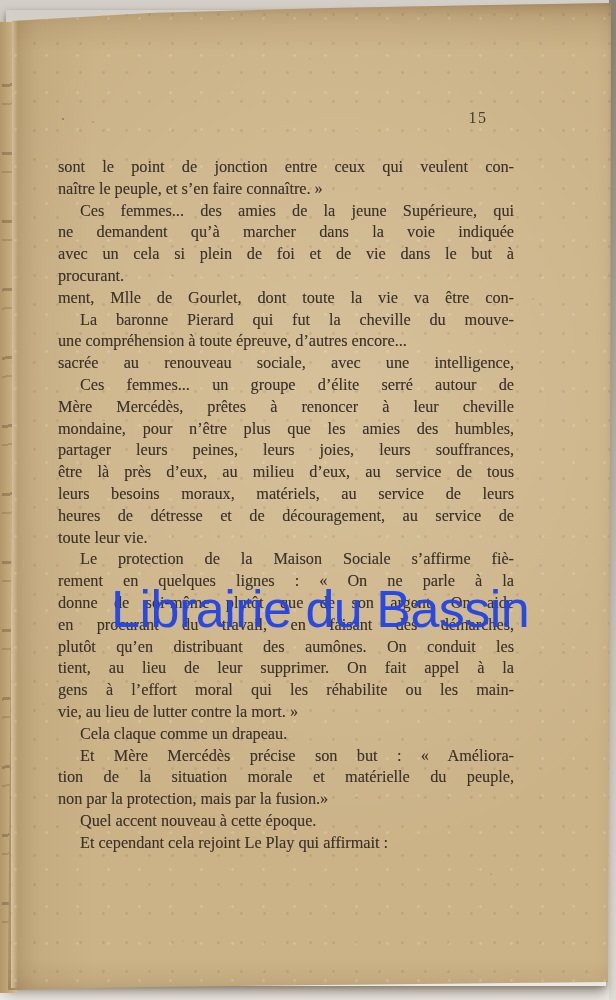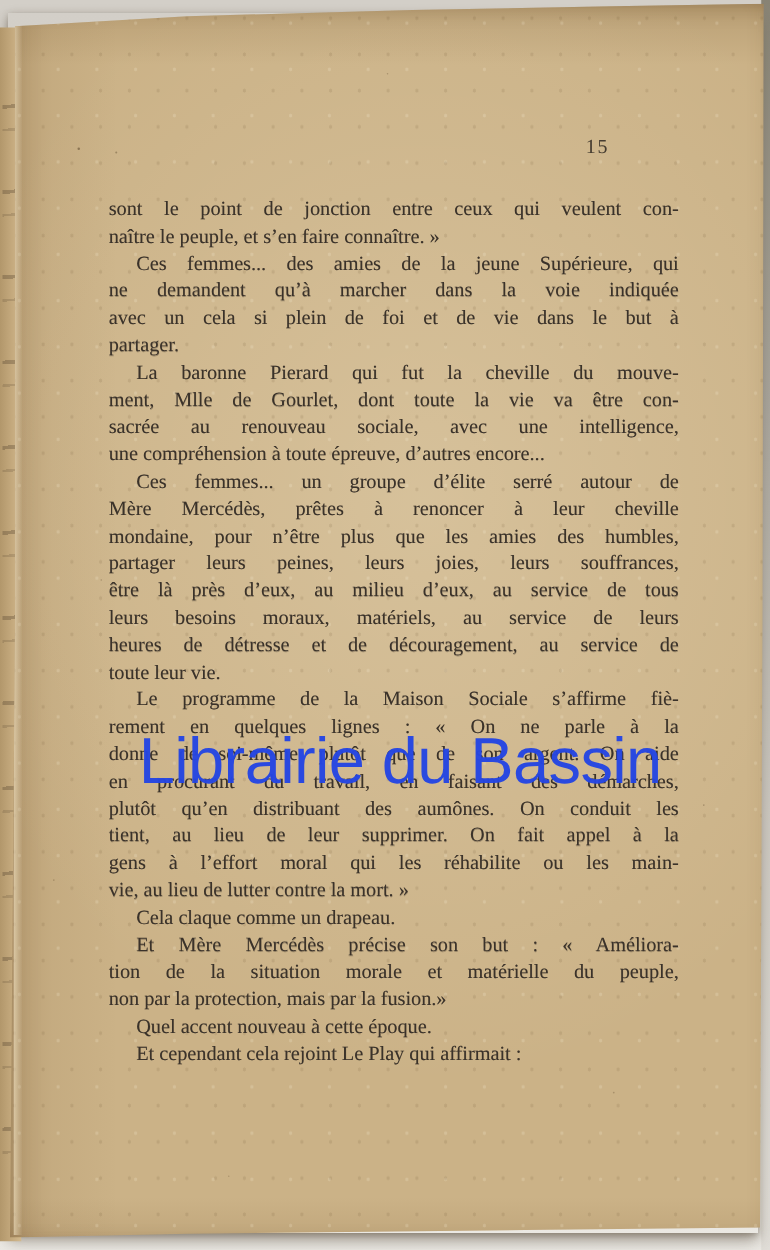--- a/index.html
+++ b/index.html
@@ -87,40 +87,40 @@
 <body>
 
 <div class="scene">
   <div class="right-gap"></div>
   <div class="page-shadow"></div>
   <div class="underpage"></div>
 
   <div class="page">
     <div class="specks"></div>
     <div class="page-number">15</div>
-    <div class="text-block" style="color: rgb(58, 50, 42); margin-left: 29px;">
+    <div class="text-block" style="color: rgb(58, 50, 42);">
         <div class="line">sont le point de jonction entre ceux qui veulent con-</div>
         <div class="line end">naître le peuple, et s’en faire connaître. »</div>
         <div class="line indent">Ces femmes... des amies de la jeune Supérieure, qui</div>
         <div class="line">ne demandent qu’à marcher dans la voie indiquée</div>
         <div class="line">avec un cela si plein de foi et de vie dans le but à</div>
-        <div class="line end">partager.</div>
+        <div class="line end">procurant.</div>
+        <div class="line">ment, Mlle de Gourlet, dont toute la vie va être con-</div>
         <div class="line indent">La baronne Pierard qui fut la cheville du mouve-</div>
-        <div class="line">ment, Mlle de Gourlet, dont toute la vie va être con-</div>
+        <div class="line end">une compréhension à toute épreuve, d’autres encore...</div>
         <div class="line">sacrée au renouveau sociale, avec une intelligence,</div>
-        <div class="line end">une compréhension à toute épreuve, d’autres encore...</div>
         <div class="line indent">Ces femmes... un groupe d’élite serré autour de</div>
         <div class="line">Mère Mercédès, prêtes à renoncer à leur cheville</div>
         <div class="line">mondaine, pour n’être plus que les amies des humbles,</div>
         <div class="line">partager leurs peines, leurs joies, leurs souffrances,</div>
         <div class="line">être là près d’eux, au milieu d’eux, au service de tous</div>
         <div class="line">leurs besoins moraux, matériels, au service de leurs</div>
         <div class="line">heures de détresse et de découragement, au service de</div>
         <div class="line end">toute leur vie.</div>
-        <div class="line indent">Le programme de la Maison Sociale s’affirme fiè-</div>
+        <div class="line indent">Le protection de la Maison Sociale s’affirme fiè-</div>
         <div class="line">rement en quelques lignes : « On ne parle à la</div>
         <div class="line">donne de soi-même plutôt que de son argent. On aide</div>
         <div class="line">en procurant du travail, en faisant des démarches,</div>
         <div class="line">plutôt qu’en distribuant des aumônes. On conduit les</div>
         <div class="line">tient, au lieu de leur supprimer. On fait appel à la</div>
         <div class="line">gens à l’effort moral qui les réhabilite ou les main-</div>
         <div class="line end">vie, au lieu de lutter contre la mort. »</div>
         <div class="line indent end">Cela claque comme un drapeau.</div>
         <div class="line indent">Et Mère Mercédès précise son but : « Améliora-</div>
         <div class="line">tion de la situation morale et matérielle du peuple,</div>

